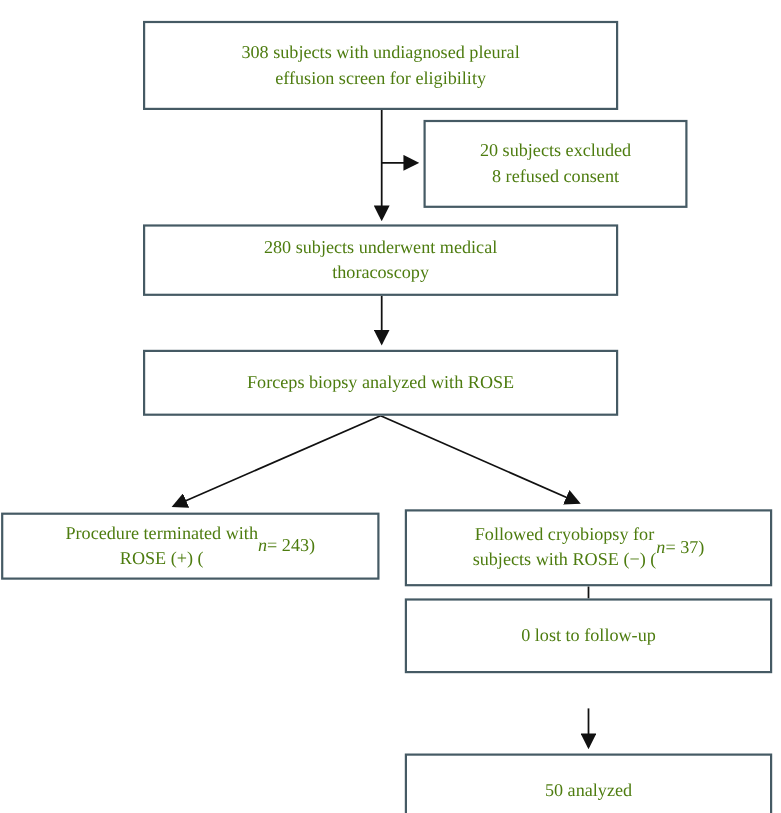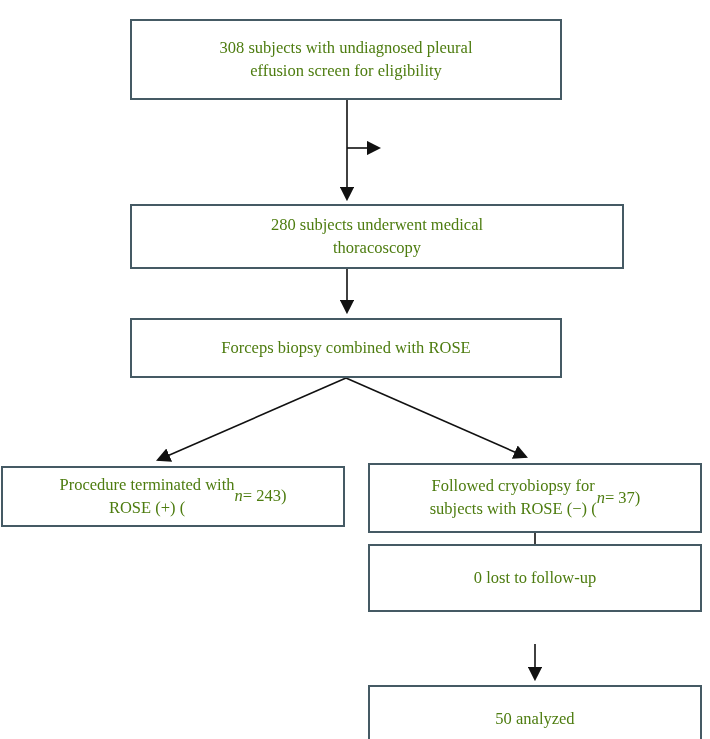--- a/index.html
+++ b/index.html
@@ -55,24 +55,25 @@
     <line x1="347" y1="132" x2="379" y2="132" stroke="#111111" stroke-width="1.6" marker-end="url(#ah)"></line>
     <line x1="347" y1="253" x2="347" y2="296" stroke="#111111" stroke-width="1.6" marker-end="url(#ah)"></line>
     <line x1="346" y1="362" x2="158" y2="444" stroke="#111111" stroke-width="1.6" marker-end="url(#ah)"></line>
     <line x1="346" y1="362" x2="526" y2="441" stroke="#111111" stroke-width="1.6" marker-end="url(#ah)"></line>
     <line x1="535" y1="517" x2="535" y2="554" stroke="#111111" stroke-width="1.6" marker-end="url(#ah)"></line>
     <line x1="535" y1="628" x2="535" y2="663" stroke="#111111" stroke-width="1.6" marker-end="url(#ah)"></line>
   </svg>
 
   <div class="flow-box" style="left:130px; top:3px;   width:432px; height:81px;">308 subjects with undiagnosed pleural<br>effusion screen for eligibility</div>
 
+  <div class="flow-box" style="left:385px; top:93px;  width:240px; height:80px;">20 subjects excluded<br>8 refused consent</div>
 
-  <div class="flow-box" style="left:130px; top:188px; width:494px; height:65px;">280 subjects underwent medical<br>thoracoscopy</div>
+  <div class="flow-box" style="left:130px; top:188px; width:432px; height:65px;">280 subjects underwent medical<br>thoracoscopy</div>
 
-  <div class="flow-box" style="left:130px; top:302px; width:432px; height:60px;">Forceps biopsy combined with ROSE</div>
+  <div class="flow-box" style="left:130px; top:302px; width:432px; height:60px;">Forceps biopsy analyzed with ROSE</div>
 
   <div class="flow-box" style="left:1px;   top:450px; width:344px; height:61px;">Procedure terminated with<br>ROSE (+) (<i>n</i> = 243)</div>
 
   <div class="flow-box" style="left:368px; top:447px; width:334px; height:70px;align-items:center;">Followed cryobiopsy for<br>subjects with ROSE (−) (<i>n</i> = 37)</div>
 
   <div class="flow-box" style="left:368px; top:528px; width:334px; height:68px;">0 lost to follow-up</div>
 
   <div class="flow-box" style="left:368px; top:669px; width:334px; height:68px;">50 analyzed</div>
 
 </div>

